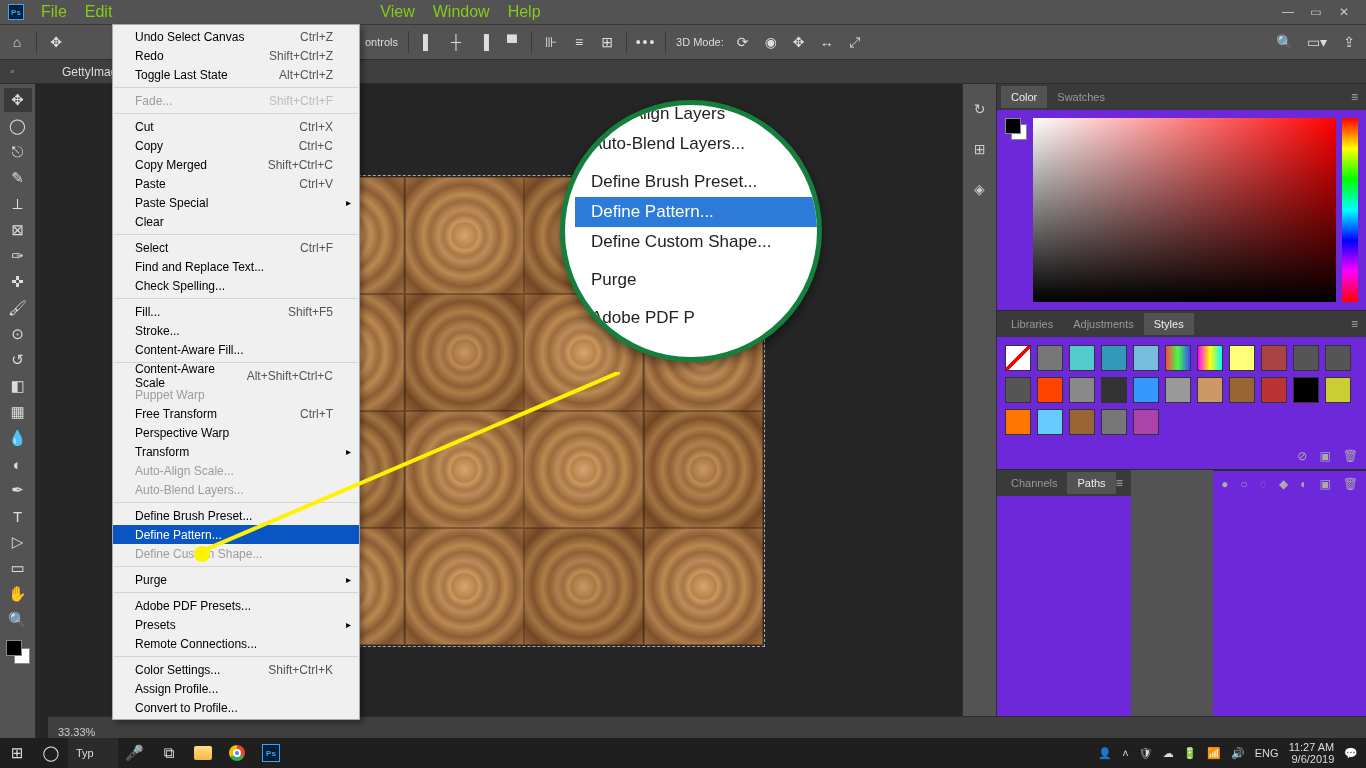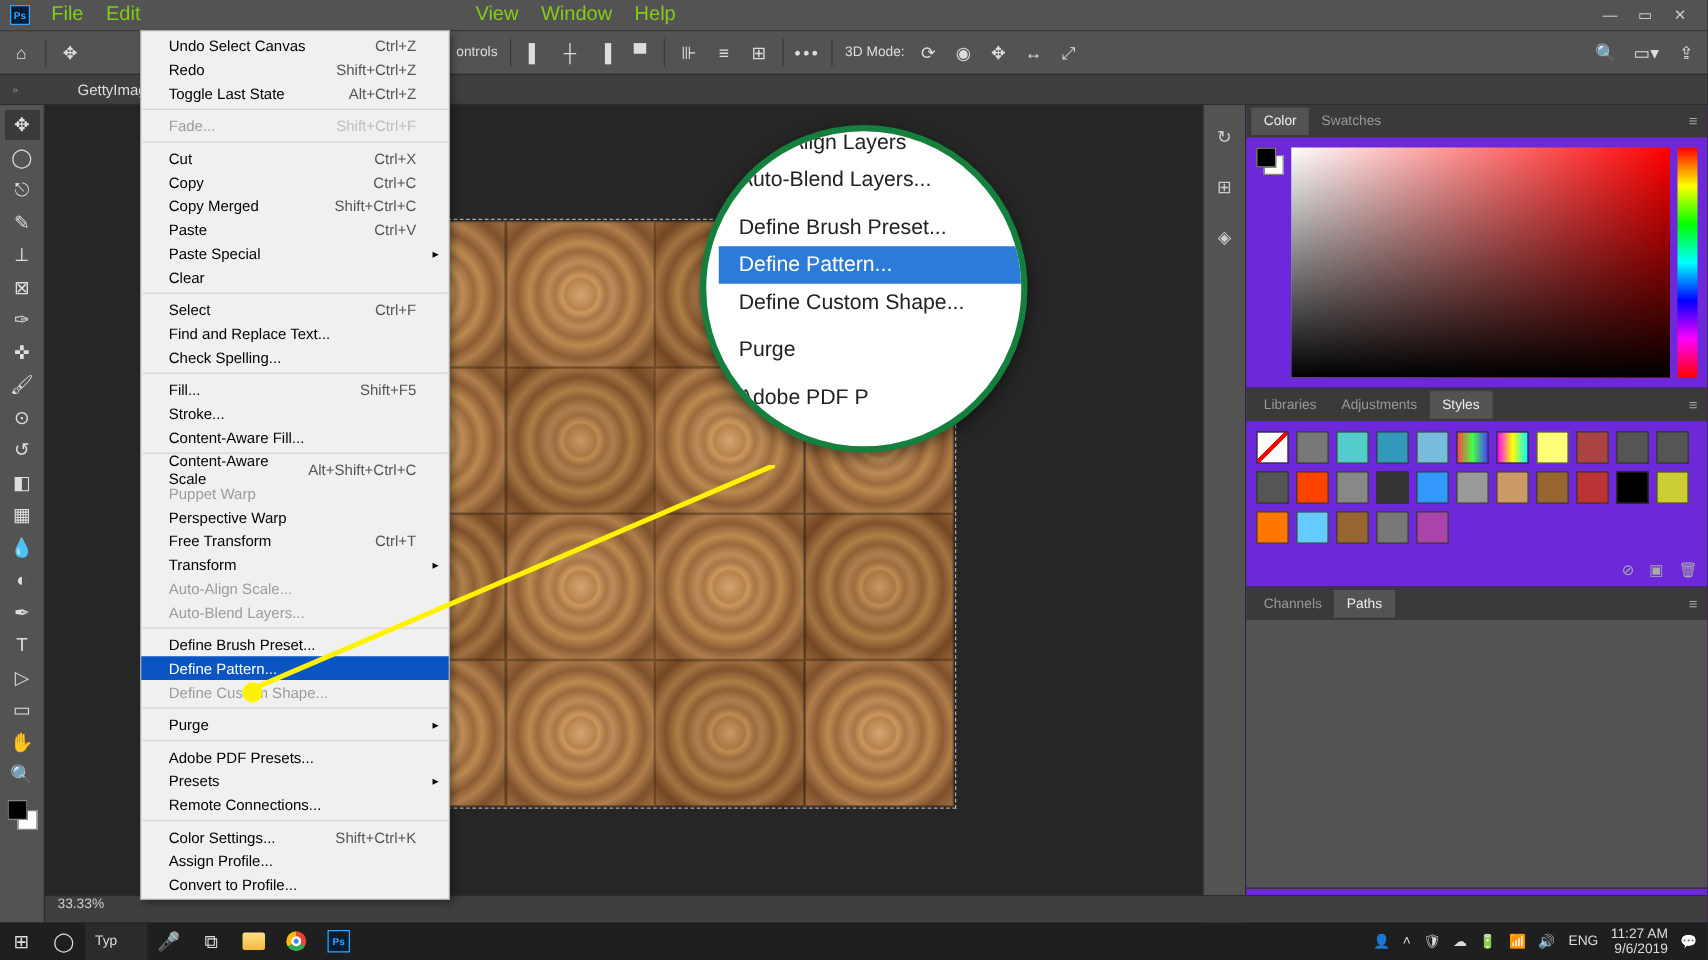--- a/index.html
+++ b/index.html
@@ -86,21 +86,21 @@
 .callout { position:absolute; top:100px; left:560px; width:262px; height:262px; border-radius:50%; border:5px solid #15803d; background:#fff; overflow:hidden; z-index:60; box-shadow:0 4px 12px rgba(0,0,0,.5); }
 .callout-inner { position:absolute; top:-6px; left:10px; width:300px; font-size:17px; color:#222; line-height:30px; }
 .callout-inner .ci { padding:0 16px; }
 .callout-inner .ci.sel { background:#2d7bd8; color:#fff; }
 .callout-inner .csep { height:8px; }
 .leader { position:absolute; top:372px; left:200px; width:420px; height:190px; z-index:55; pointer-events:none; }
 .leader line { stroke:#fff200; stroke-width:4; }
 .leader-dot { position:absolute; width:16px; height:16px; border-radius:50%; background:#fff200; z-index:56; }
 
 
-.statusbar { position:absolute; bottom:30px; left:36px; right:0; height:22px; background:#3f3f3f; border-top:1px solid #2c2c2c; display:flex; align-items:flex-start; padding:0 10px; color:#ccc; font-size:11px; }
+.statusbar { position:absolute; bottom:30px; left:48px; right:0; height:22px; background:#3f3f3f; border-top:1px solid #2c2c2c; display:flex; align-items:flex-end; padding:0 10px; color:#ccc; font-size:11px; }
 .taskbar { position:absolute; bottom:0; left:0; right:0; height:30px; background:#1f1f1f; display:flex; align-items:center; color:#ddd; font-size:11px; }
 .taskbar .tb-item { height:30px; display:flex; align-items:center; justify-content:center; padding:0 8px; }
 .taskbar .tb-icon { width:34px; font-size:15px; }
 .taskbar .search { background:#2b2b2b; width:50px; justify-content:flex-start; padding-left:8px; }
 .taskbar .right { margin-left:auto; display:flex; align-items:center; gap:10px; padding-right:8px; }
 .taskbar .clock { text-align:right; line-height:12px; }
 .app-chrome { width:16px; height:16px; border-radius:50%; background:conic-gradient(#ea4335 0 120deg,#34a853 120deg 240deg,#fbbc05 240deg 360deg); position:relative; }
 .app-chrome::after{ content:""; position:absolute; inset:4px; background:#4285f4; border-radius:50%; border:2px solid #fff; }
 .app-folder { width:18px; height:14px; background:linear-gradient(#ffe08a,#f5b93e); border-radius:2px; }
 .app-ps { width:18px; height:18px; background:#001d36; border:1px solid #31a8ff; color:#31a8ff; font-size:8px; font-weight:bold; display:flex; align-items:center; justify-content:center; }
@@ -275,21 +275,21 @@
             <div class="style-sw" style="background: rgb(170, 68, 170);"></div>
           </div>
       </div>
       <div class="styles-footer">
         <span>⊘</span>
         <span>▣</span>
         <span>🗑</span>
       </div>
     </div>
 
-    <div class="panel" style="display:flex;flex-direction:column;flex:1">
+    <div class="panel" style="display:flex;flex-direction:row;flex:1">
       <div class="tabs">
         <div class="tab">Channels</div>
         <div class="tab active">Paths</div>
         <div class="panel-menu">≡</div>
       </div>
       <div class="paths-body"></div>
       <div class="paths-footer">
         <span>●</span>
         <span>○</span>
         <span>◌</span>
@@ -371,25 +371,25 @@
     </div>
     <div class="sep"></div>
     <div class="mi">
       <span>Content-Aware Scale</span>
       <span class="shortcut">Alt+Shift+Ctrl+C</span>
     </div>
     <div class="mi disabled">
       <span>Puppet Warp</span>
     </div>
     <div class="mi">
-      <span>Perspective Warp</span>
-    </div>
-    <div class="mi">
       <span>Free Transform</span>
       <span class="shortcut">Ctrl+T</span>
+    </div>
+    <div class="mi">
+      <span>Perspective Warp</span>
     </div>
     <div class="mi has-sub">
       <span>Transform</span>
     </div>
     <div class="mi disabled">
       <span>Auto-Align Scale...</span>
     </div>
     <div class="mi disabled">
       <span>Auto-Blend Layers...</span>
     </div>

